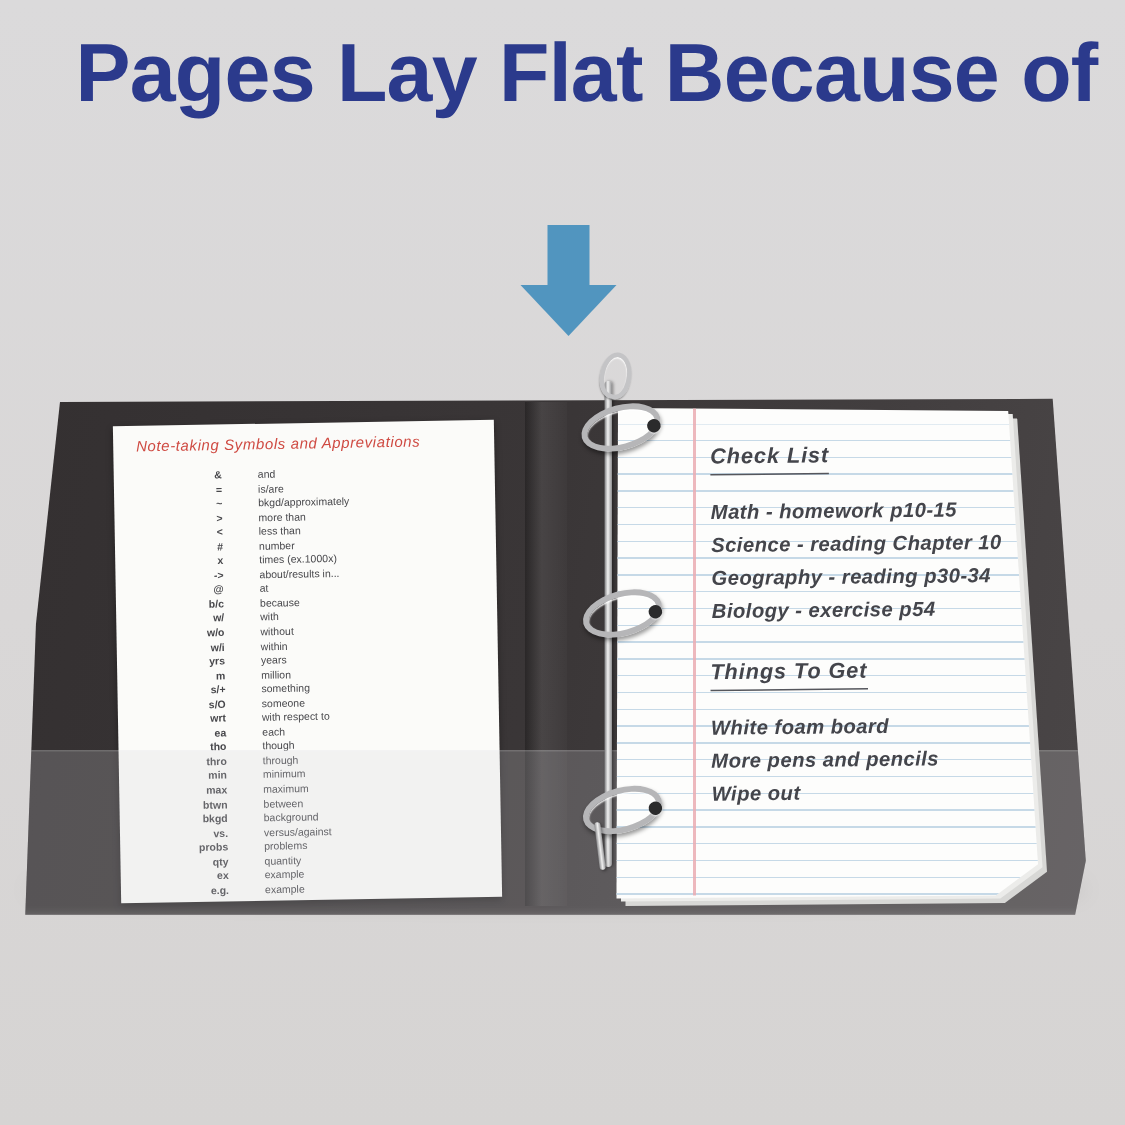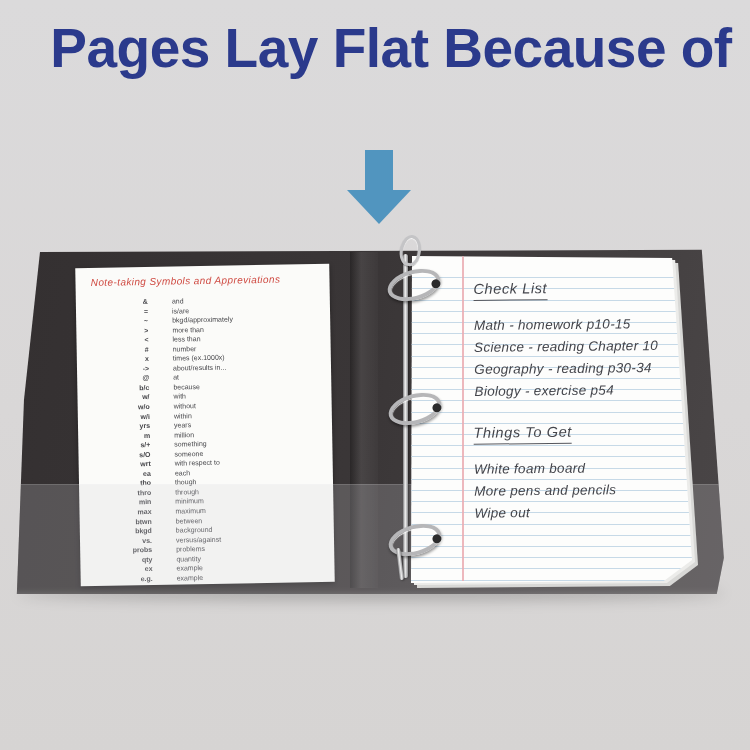--- a/index.html
+++ b/index.html
@@ -15,42 +15,42 @@
   
   .arrow{position:absolute;left:347px;top:150px;width:64px;height:74px;}
   .arrow-stem{position:absolute;left:18px;top:0;width:28px;height:42px;background:var(--arrow,#5195bf);}
   .arrow-head{position:absolute;left:0;top:40px;width:0;height:0;
     border-left:32px solid transparent;border-right:32px solid transparent;
     border-top:34px solid var(--arrow,#5195bf);}
 
   
   .binder-shadow{position:absolute;left:18px;top:586px;width:706px;height:14px;
     background:rgba(0,0,0,0.22);filter:blur(7px);border-radius:50%;}
-  .binder{position:absolute;left:14px;top:246px;width:712px;height:350px;
+  .binder{position:absolute;left:14px;top:262px;width:712px;height:350px;
     background:linear-gradient(100deg,#343031 0%,#3a3637 48%,#4a4647 100%);
     clip-path:polygon(3.65% 1.7%, 96.6% 1.1%, 99.7% 89.1%, 98.7% 99.4%, 0.4% 99.4%, 1.4% 44%);}
   .hinge-strip{position:absolute;left:336px;top:6px;width:28px;height:336px;
     background:linear-gradient(90deg,rgba(0,0,0,0.28),rgba(255,255,255,0.07) 40%,rgba(255,255,255,0.02));}
   .pocket-band{position:absolute;left:0;top:238px;width:100%;height:112px;
     background:rgba(208,208,213,0.22);border-top:1px solid rgba(255,255,255,0.14);
     box-shadow:inset 0 -7px 8px -5px rgba(255,255,255,0.25);}
 
   
   .sheet-left{position:absolute;left:64px;top:20px;width:254px;height:318px;
     background:#fbfbf9;transform:rotate(-1deg);box-shadow:0 2px 5px rgba(0,0,0,0.35);}
   .sheet-title{margin-top:9px;text-align:center;padding-right:34px;
     color:var(--page-title-red,#cf4a42);font-size:10px;font-style:italic;letter-spacing:0.4px;}
   .symbols{position:absolute;left:0;top:30px;right:0;}
   .sym-row{display:flex;height:9.55px;font-size:7px;line-height:9.5px;color:#47474b;}
   .sym-abbr{display:inline-block;width:72px;text-align:right;font-weight:bold;}
   .sym-meaning{margin-left:24px;}
 
   
   .paper-wrap{position:absolute;left:396px;top:7px;width:284px;height:332px;}
-  .paper-clip{clip-path:polygon(0.7% 0.9%, 92.3% 1.5%, 99.3% 92.5%, 89.4% 98.8%, 0.35% 99.4%);}
+  .paper-clip{clip-path:polygon(0.7% 0.9%, 92.3% 1.5%, 99.3% 92.5%, 89.4% 98.8%, 0.35% 99.4%);font-weight:bold;}
   .paper-under2{position:absolute;inset:0;transform:translate(6px,5px);background:#d8d8d6;}
   .paper-under1{position:absolute;inset:0;transform:translate(3px,2px);background:#ececea;}
   .paper{position:absolute;inset:0;background:#fdfdfc;}
   .rules{position:absolute;left:0;right:0;top:14px;bottom:3px;
     background:repeating-linear-gradient(to bottom,transparent 0px,transparent 10.2px,var(--rule-blue,#c6d9e7) 10.2px,var(--rule-blue,#c6d9e7) 11.2px);}
   .margin-line{position:absolute;left:52px;top:0;bottom:4px;width:2px;
     background:var(--margin-pink,#eaacb2);opacity:0.85;}
   .notes{position:absolute;left:64px;transform:rotate(-0.6deg);
     color:var(--handwriting,#44454b);font-style:italic;letter-spacing:0.3px;}
   .sec1{top:26px;}

